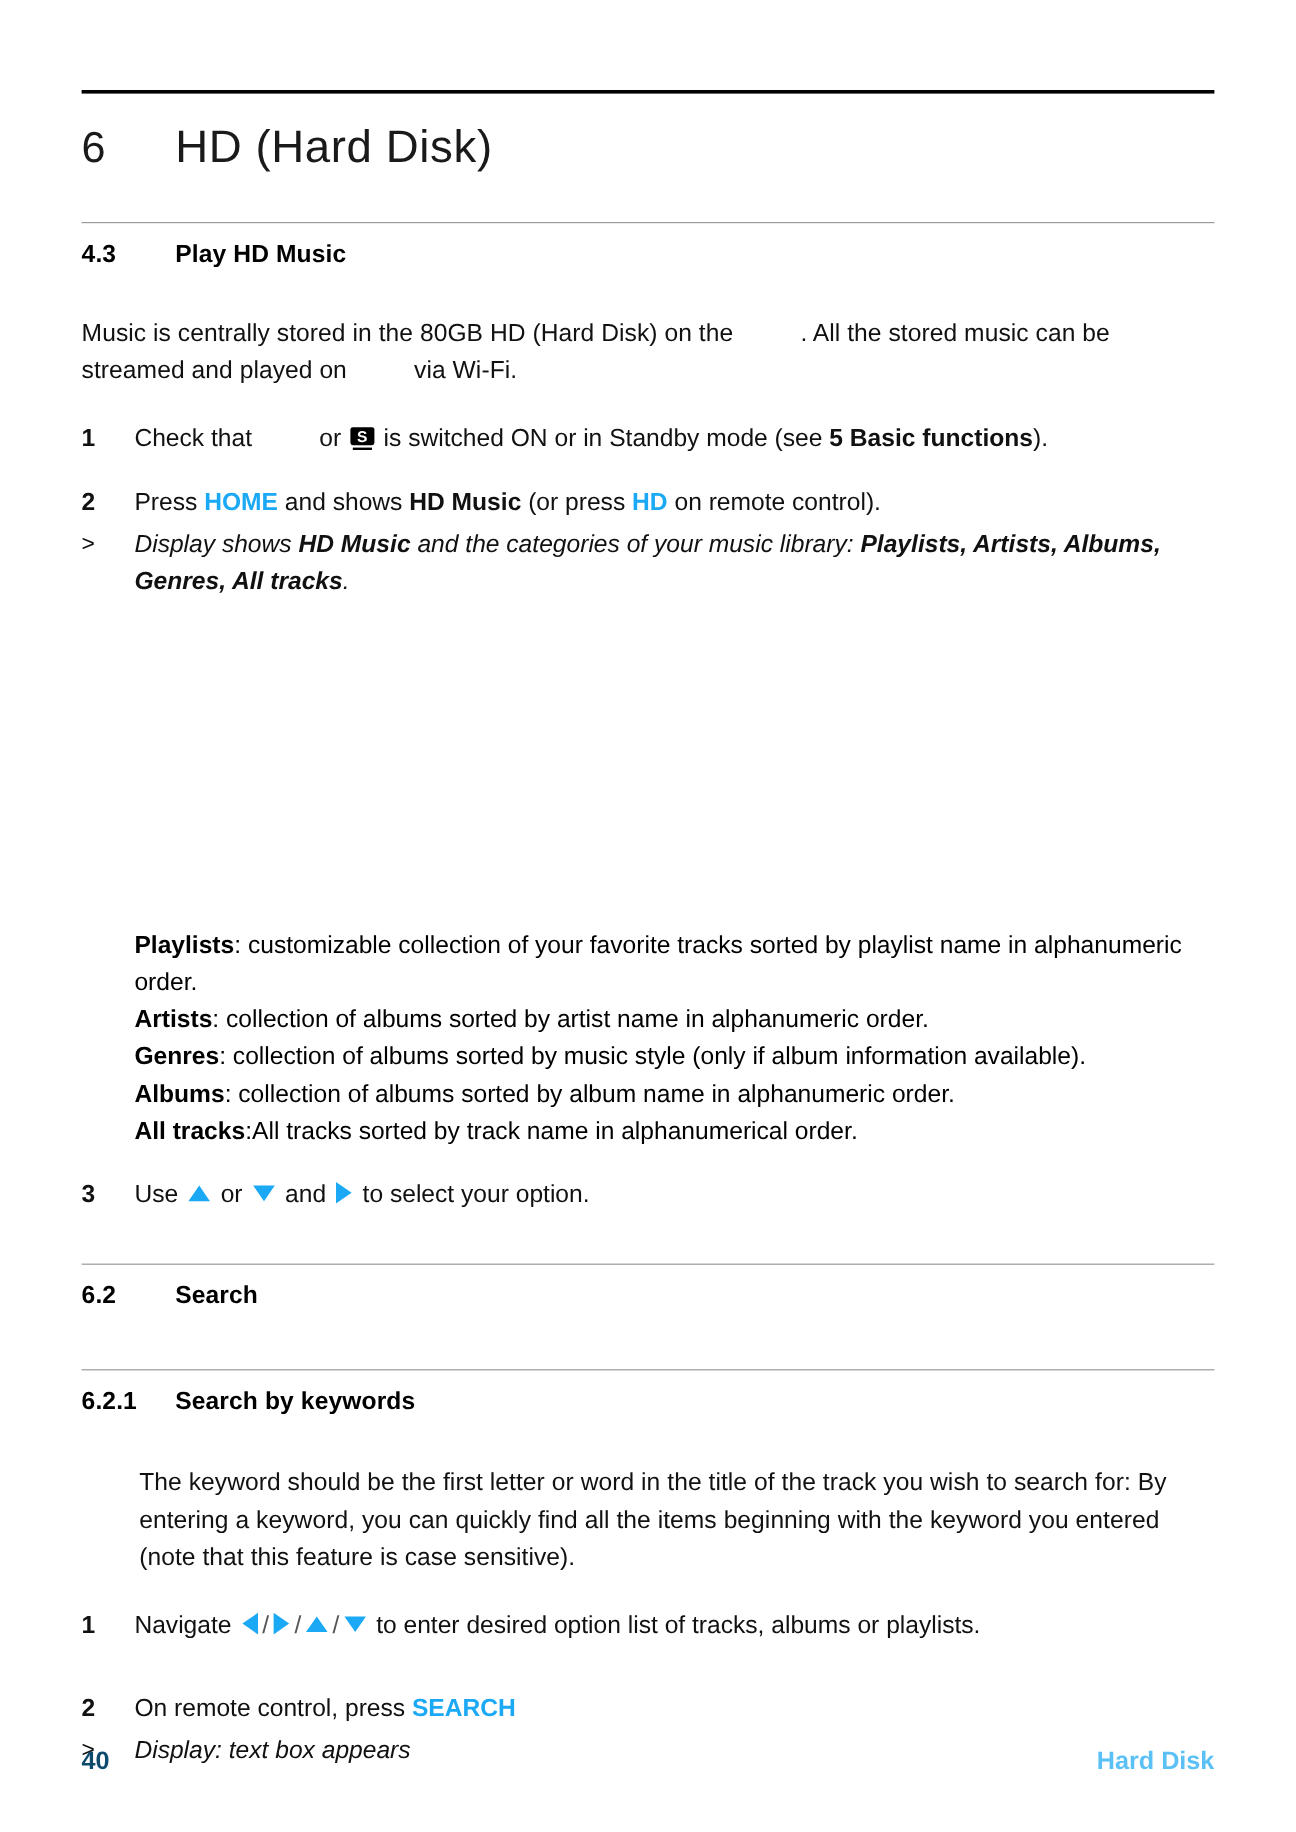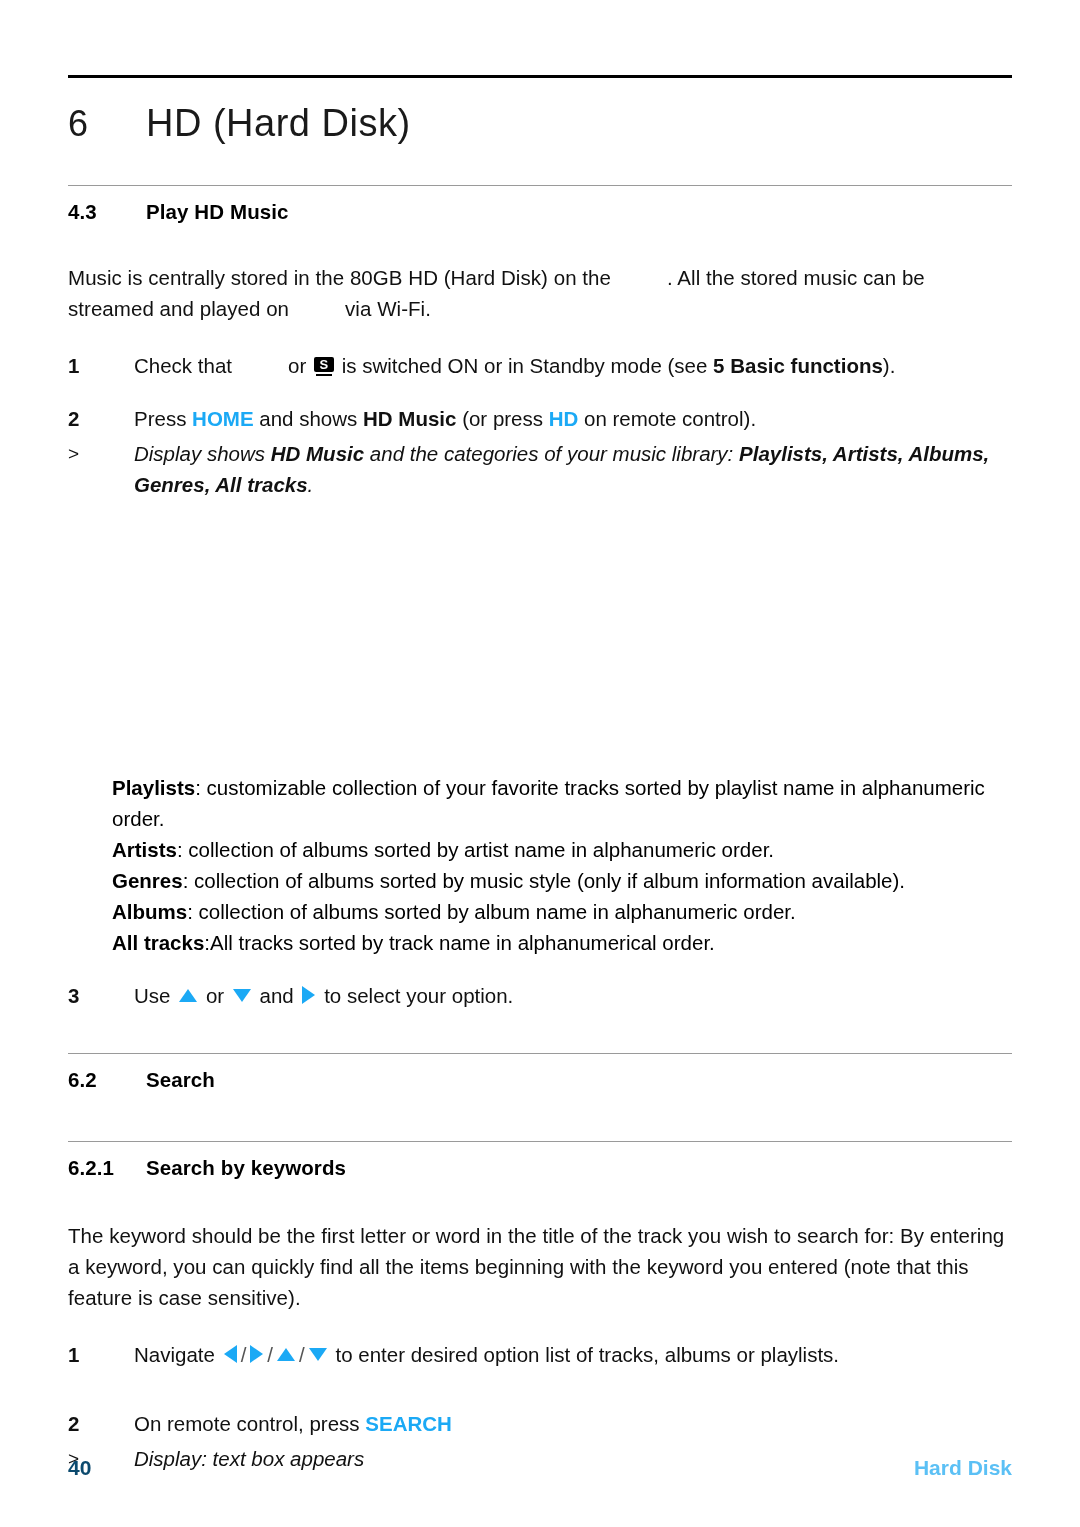--- a/index.html
+++ b/index.html
@@ -91,21 +91,20 @@
     width: 44px;
     flex: 0 0 44px;
     font-weight: bold;
   }
   .step .marker.gt {
     font-weight: normal;
     font-size: 19px;
   }
   .step .txt {
     flex: 1 1 auto;
-    margin-left: 22px;
   }
   .step.note .txt {
     font-style: italic;
   }
   .indent {
     margin-left: 44px;
     font-size: 20.5px;
     line-height: 31px;
   }
 
@@ -261,21 +260,21 @@
       <span>Search</span>
     </div>
 
     <div class="rule-thin" style="margin-top:41px;"></div>
 
     <div class="sec-head">
       <span class="num">6.2.1</span>
       <span>Search by keywords</span>
     </div>
 
-    <div class="para" style="margin-top:32px;">The keyword should be the first letter or word in the title of the track you wish to search for: By entering a keyword, you can quickly find all the items beginning with the keyword you entered (note that this feature is case sensitive).</div>
+    <div class="para" style="margin-top:32px;margin-left:48px;">The keyword should be the first letter or word in the title of the track you wish to search for: By entering a keyword, you can quickly find all the items beginning with the keyword you entered (note that this feature is case sensitive).</div>
 
     <div class="step" style="margin-top:26px;">
       <span class="marker">1</span>
       <span class="txt"><span>Navigate</span>
         <span class="tri tri-left"></span><span class="slash">/</span><span class="tri tri-right"></span><span class="slash">/</span><span class="tri tri-up"></span><span class="slash">/</span><span class="tri tri-down"></span>
         <span>to enter desired option list of tracks, albums or playlists.</span></span>
     </div>
 
     <div class="step" style="margin-top:38px;">
       <span class="marker">2</span>

